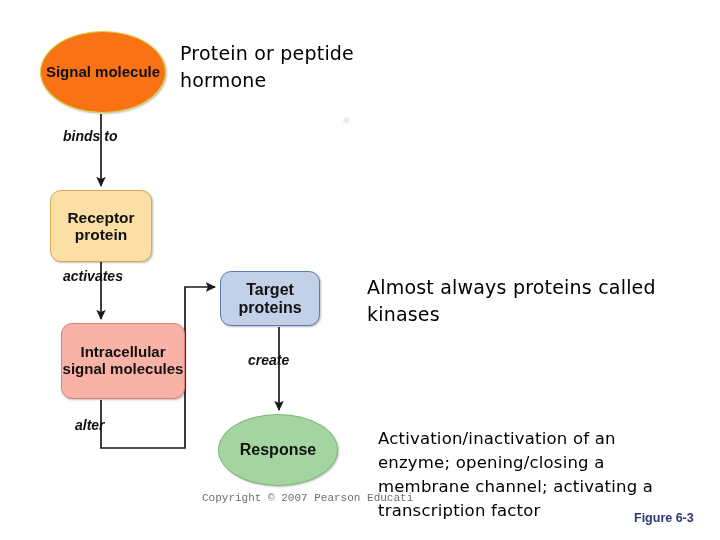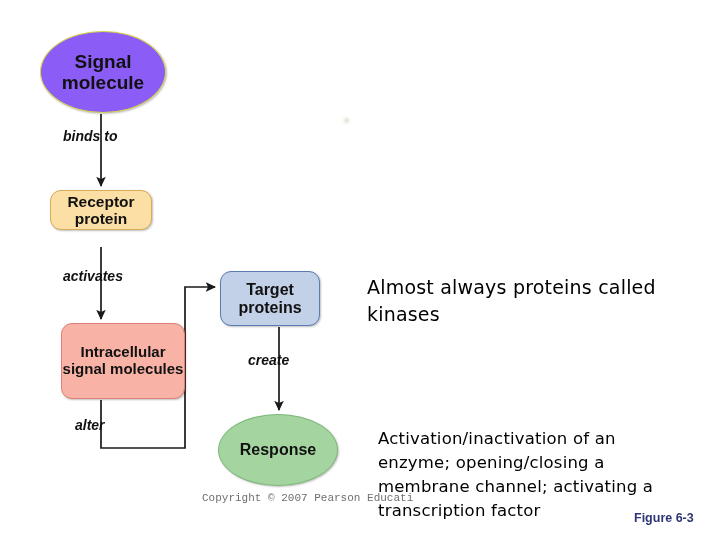--- a/index.html
+++ b/index.html
@@ -27,29 +27,29 @@
     font-weight: bold;
     color: #111111;
     line-height: 1.12;
     box-sizing: border-box;
   }
 
   #signal-molecule {
     left: 40px; top: 31px;
     width: 126px; height: 82px;
     border-radius: 50%;
-    background: #8b5cf6;
+    background: #f97316;
     border: 1.6px solid #d8d84a;
-    font-size: 19px;
+    font-size: 15px;
     box-shadow: 1px 1px 2px rgba(0,0,0,0.25);
   }
 
   #receptor-protein {
     left: 50px; top: 190px;
-    width: 102px; height: 40px;
+    width: 102px; height: 72px;
     border-radius: 11px;
     background: #fbdfa4;
     border: 1.6px solid #d8ab57;
     font-size: 15.5px;
     box-shadow: 1px 1px 2px rgba(0,0,0,0.25);
   }
 
   #intracellular-signal-molecules {
     left: 38px; top: 323px;
     width: 124px; height: 76px;
@@ -191,20 +191,21 @@
   <div class="node" id="response">Response</div>
 
   <div class="edge-label" id="label-binds-to">binds to</div>
 
   <div class="edge-label" id="label-activates">activates</div>
 
   <div class="edge-label" id="label-alter">alter</div>
 
   <div class="edge-label" id="label-create">create</div>
 
+  <div class="annotation" id="ann-hormone">Protein or peptide hormone</div>
 
   <div class="annotation" id="ann-kinases"><span>Almost always proteins called </span><span class="em">kinases</span></div>
 
   <div class="annotation" id="ann-response-examples">Activation/inactivation of an enzyme; opening/closing a membrane channel; activating a transcription factor</div>
 
   <div id="artifact"></div>
 
   <div id="copyright">Copyright © 2007 Pearson Educati</div>
 
   <div id="figure-caption">Figure 6-3</div>

